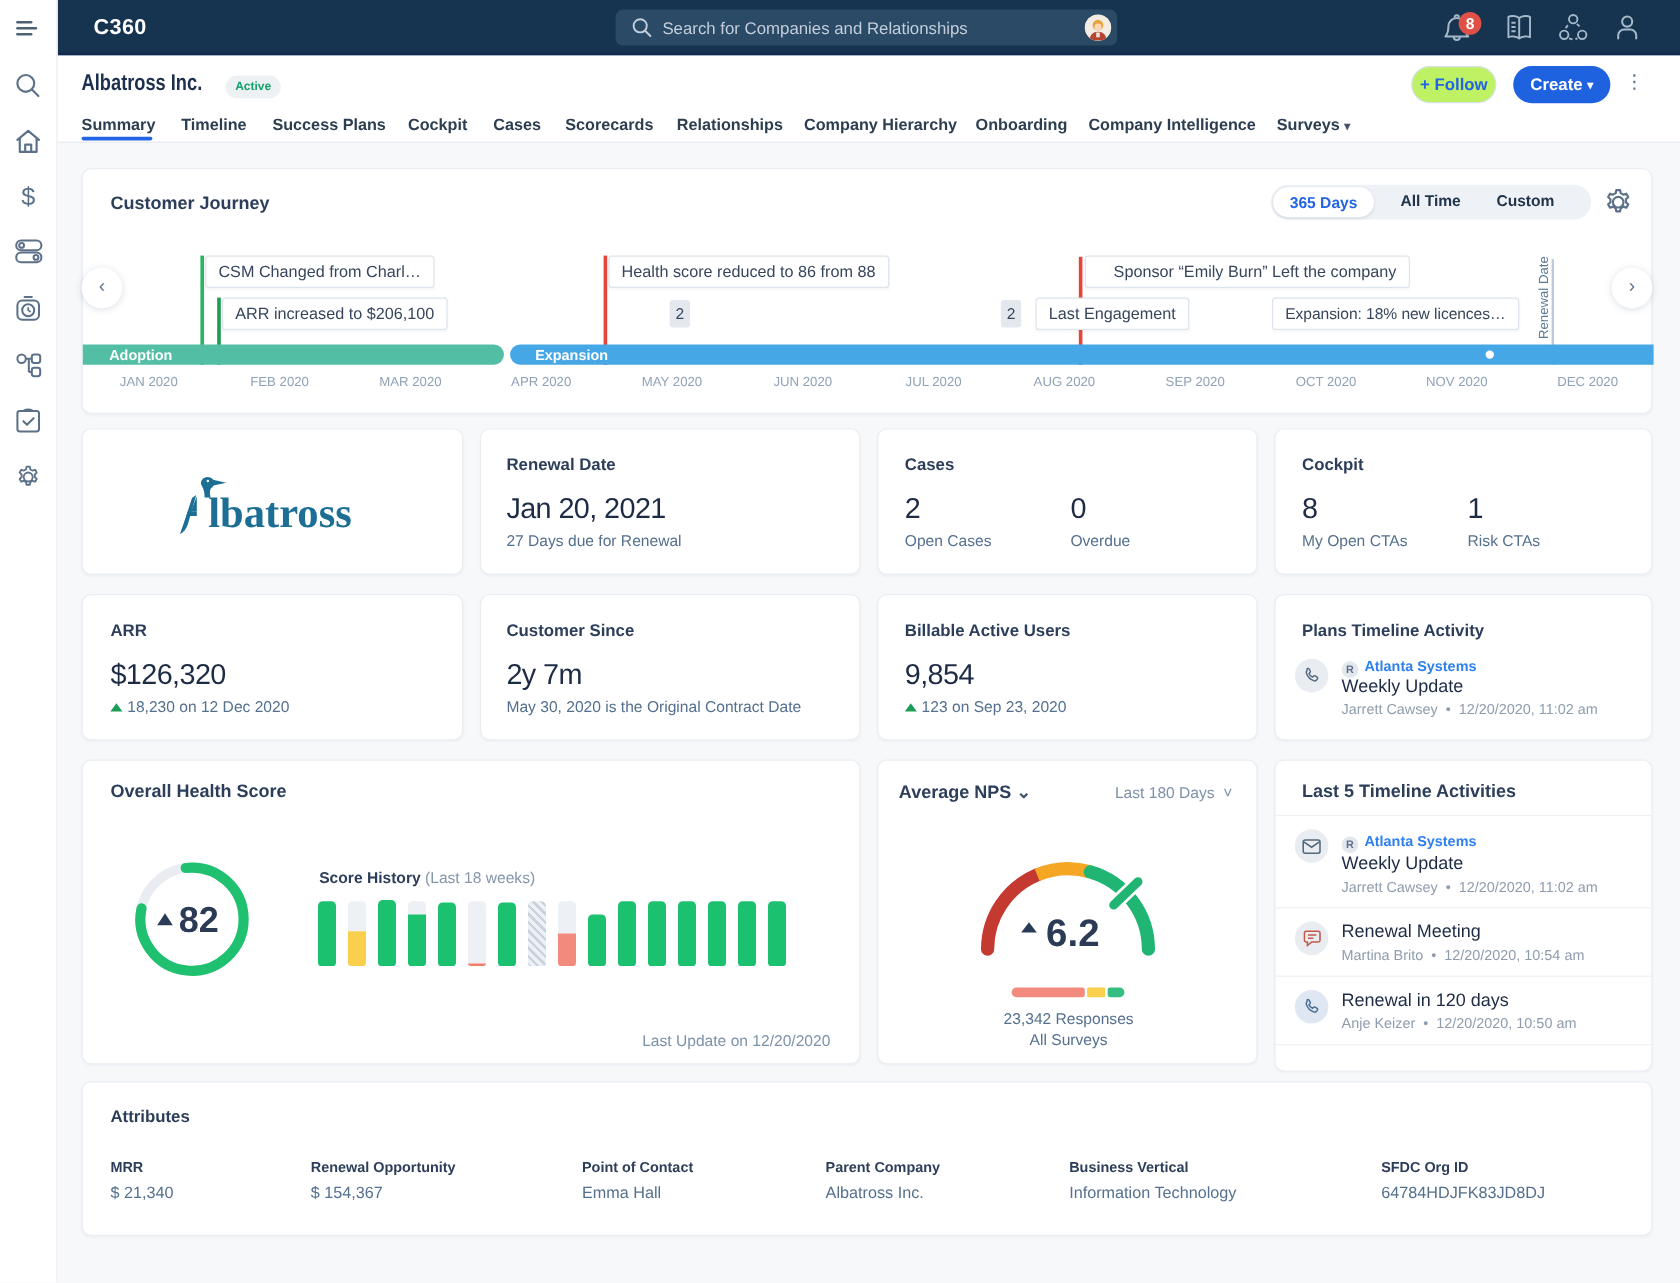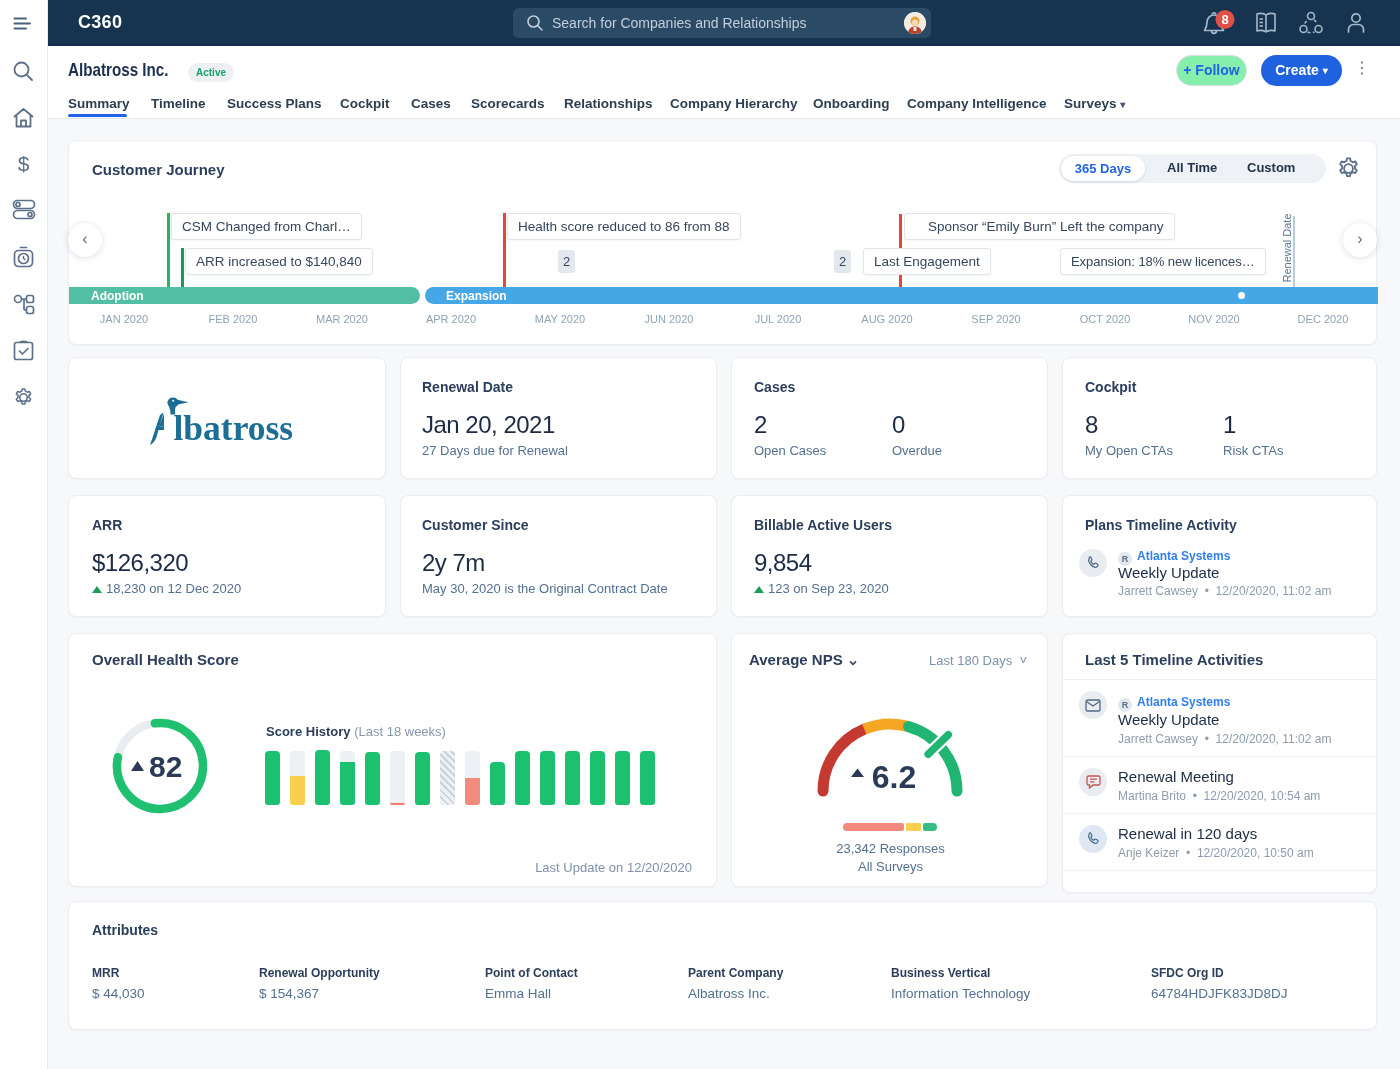--- a/index.html
+++ b/index.html
@@ -17,21 +17,21 @@
 #searchbox { position:absolute; left:465px; top:8px; width:418px; height:30px; background:#2b4a66; border-radius:6px; }
 #searchbox .ph { position:absolute; left:39px; top:7px; font-size:14px; color:#c2cedb; }
 #avatar { position:absolute; right:5px; top:4px; width:22px; height:22px; border-radius:50%; background:#e8e4de; overflow:hidden; }
 
 
 #pagehead { position:absolute; left:48px; top:46px; width:1352px; height:73px; background:#ffffff; border-bottom:1px solid #e4e8ee; z-index:10; }
 #companyname { position:absolute; left:20px; top:13px; font-size:19px; font-weight:bold; color:#1d2f4e; transform:scaleX(.8); transform-origin:0 0; }
 #activepill { position:absolute; left:140px; top:17px; background:#eef1f4; color:#14a36a; font-size:10px; font-weight:bold; padding:4px 8px; border-radius:10px; }
 .tab { position:absolute; top:50px; font-size:13.5px; font-weight:bold; color:#2c3e50; white-space:nowrap; }
 #tabline { position:absolute; left:20px; top:68px; width:59px; height:3px; background:#2264e5; border-radius:2px; }
-#btn-follow { position:absolute; right:153px; top:9px; width:71px; height:31px; border:1px solid #d7dfe8; border-radius:16px; background:#86efac; color:#2264e5; font-size:14px; font-weight:bold; text-align:center; line-height:29px; }
+#btn-follow { position:absolute; right:153px; top:9px; width:71px; height:31px; border:1px solid #d7dfe8; border-radius:16px; background:#bef264; color:#2264e5; font-size:14px; font-weight:bold; text-align:center; line-height:29px; }
 #btn-create { position:absolute; right:58px; top:9px; width:81px; height:31px; border-radius:16px; background:#1f62e0; color:#fff; font-size:14px; font-weight:bold; text-align:center; line-height:31px; }
 #dots { position:absolute; right:30px; top:12px; color:#5c7189; font-size:16px; letter-spacing:0; }
 
 
 .card { position:absolute; background:#ffffff; border:1px solid #eaeef2; border-radius:8px; box-shadow:0 1px 2px rgba(40,60,90,.04); }
 .ctitle { position:absolute; font-size:14px; font-weight:bold; color:#2c3e5a; }
 .bigval { position:absolute; font-size:24px; letter-spacing:-0.5px; font-weight:normal; color:#1d2b45; }
 .sub { position:absolute; font-size:13px; color:#54708e; }
 .uparrow { display:inline-block; width:0; height:0; border-left:5px solid transparent; border-right:5px solid transparent; border-bottom:7px solid #1a9e57; margin-right:4px; }
 
@@ -205,21 +205,21 @@
   <svg style="position:absolute;right:14px;top:14px" width="27" height="27" viewBox="0 0 27 27">
       <g fill="none" stroke="#5c7189">
         <circle cx="13.5" cy="13.5" r="4.4" stroke-width="1.8"></circle>
         <path stroke-width="1.8" stroke-linejoin="round" d="M11.9 3.4 h3.2 l.5 2.6 a8 8 0 0 1 2.2 1.3 l2.5-.9 1.6 2.8 -2 1.8 a8 8 0 0 1 0 2.5 l2 1.8 -1.6 2.8 -2.5-.9 a8 8 0 0 1 -2.2 1.3 l-.5 2.6 h-3.2 l-.5-2.6 a8 8 0 0 1 -2.2-1.3 l-2.5.9 -1.6-2.8 2-1.8 a8 8 0 0 1 0-2.5 l-2-1.8 1.6-2.8 2.5.9 a8 8 0 0 1 2.2-1.3 z"></path>
       </g>
     </svg>
 
   <div class="flagline" style="left:98px; top:72px; height:91px; background:#28b560;"></div>
   <div class="flaglabel" style="left:102px; top:72px;">CSM Changed from Charl…</div>
   <div class="flagline" style="left:112px; top:107px; height:56px; background:#1d9b4e;"></div>
-  <div class="flaglabel" style="left:116px; top:107px;">ARR increased to $140,840</div>
+  <div class="flaglabel" style="left:116px; top:107px;">ARR increased to $206,100</div>
 
   <div class="flagline" style="left:434px; top:72px; height:91px; background:#e8453a;"></div>
   <div class="flaglabel" style="left:438px; top:72px;">Health score reduced to 86 from 88</div>
   <div class="numbadge" style="left:489px; top:109px;">2</div>
 
   <div class="numbadge" style="left:765px; top:109px;">2</div>
   <div class="flagline" style="left:830px; top:73px; height:90px; background:#e8453a;"></div>
   <div class="flaglabel" style="left:835px; top:72px;padding-left:23px;">Sponsor “Emily Burn” Left the company</div>
   <div class="flaglabel" style="left:794px; top:107px;">Last Engagement</div>
   <div class="flaglabel" style="left:991px; top:107px; font-size:13px; letter-spacing:-0.05px;">Expansion: 18% new licences…</div>
@@ -386,21 +386,21 @@
         <path d="M3.3 1.2 c.5-.4 1.2-.3 1.5.2 l1 1.6 c.3.5.2 1.1-.2 1.5 l-.8.7 c.5 1.2 1.6 2.5 2.9 3.1 l.8-.8 c.4-.4 1-.5 1.5-.2 l1.6 1 c.5.3.6 1 .2 1.5 l-.9 1.1 c-.4.5-1.1.7-1.7.5 C6.4 10.5 3.5 7.6 2.6 4.8 c-.2-.6 0-1.3.5-1.7 z" fill="none" stroke="#4a6d96" stroke-width="1.2"></path>
       </svg></div>
   <div class="itemtitle" style="position:absolute; left:55px; top:191px;">Renewal in 120 days</div>
   <div class="itemmeta" style="position:absolute; left:55px; top:212px;">Anje Keizer &nbsp;•&nbsp; 12/20/2020, 10:50 am</div>
   <div class="divider" style="top:236px"></div>
 </div>
 
 <div class="card" id="attributes">
   <div class="ctitle" style="left:23px; top:20px;">Attributes</div>
   <div class="attrh" style="left:23px">MRR</div>
-    <div class="attrv" style="left:23px">$ 44,030</div>
+    <div class="attrv" style="left:23px">$ 21,340</div>
   <div class="attrh" style="left:190px">Renewal Opportunity</div>
     <div class="attrv" style="left:190px">$ 154,367</div>
   <div class="attrh" style="left:416px">Point of Contact</div>
     <div class="attrv" style="left:416px">Emma Hall</div>
   <div class="attrh" style="left:619px">Parent Company</div>
     <div class="attrv" style="left:619px">Albatross Inc.</div>
   <div class="attrh" style="left:822px">Business Vertical</div>
     <div class="attrv" style="left:822px">Information Technology</div>
   <div class="attrh" style="left:1082px">SFDC Org ID</div>
     <div class="attrv" style="left:1082px">64784HDJFK83JD8DJ</div>

